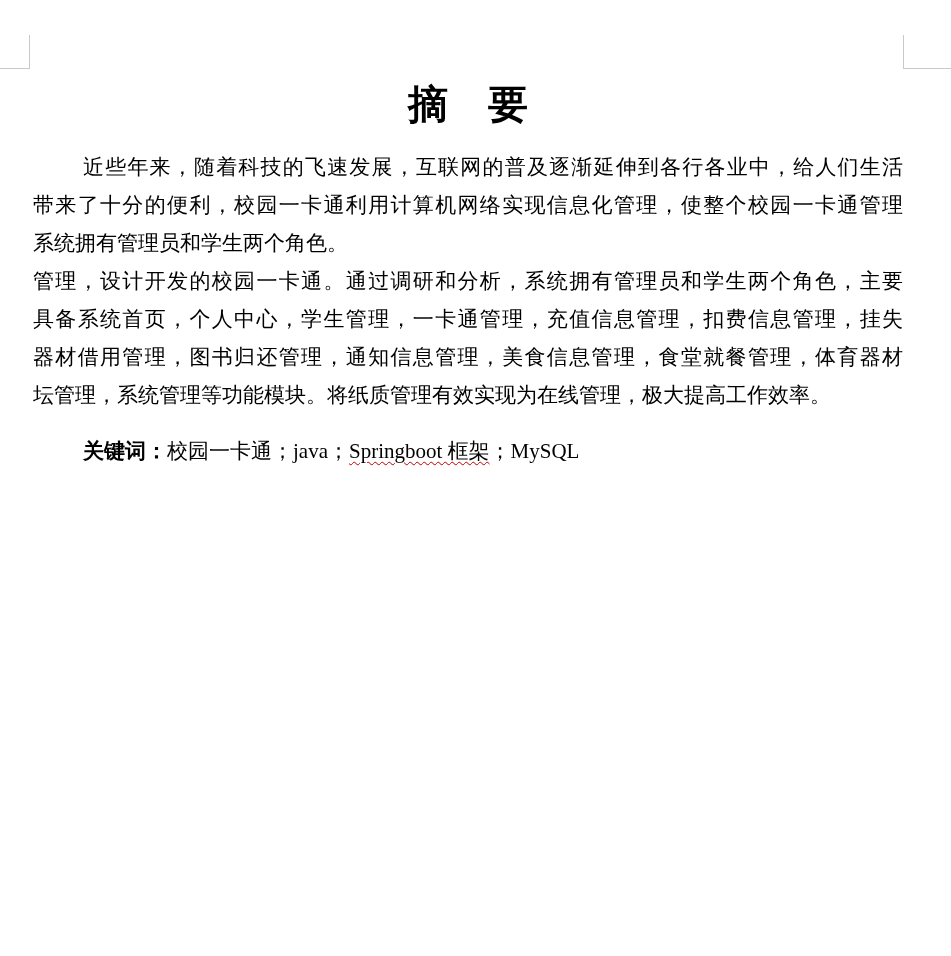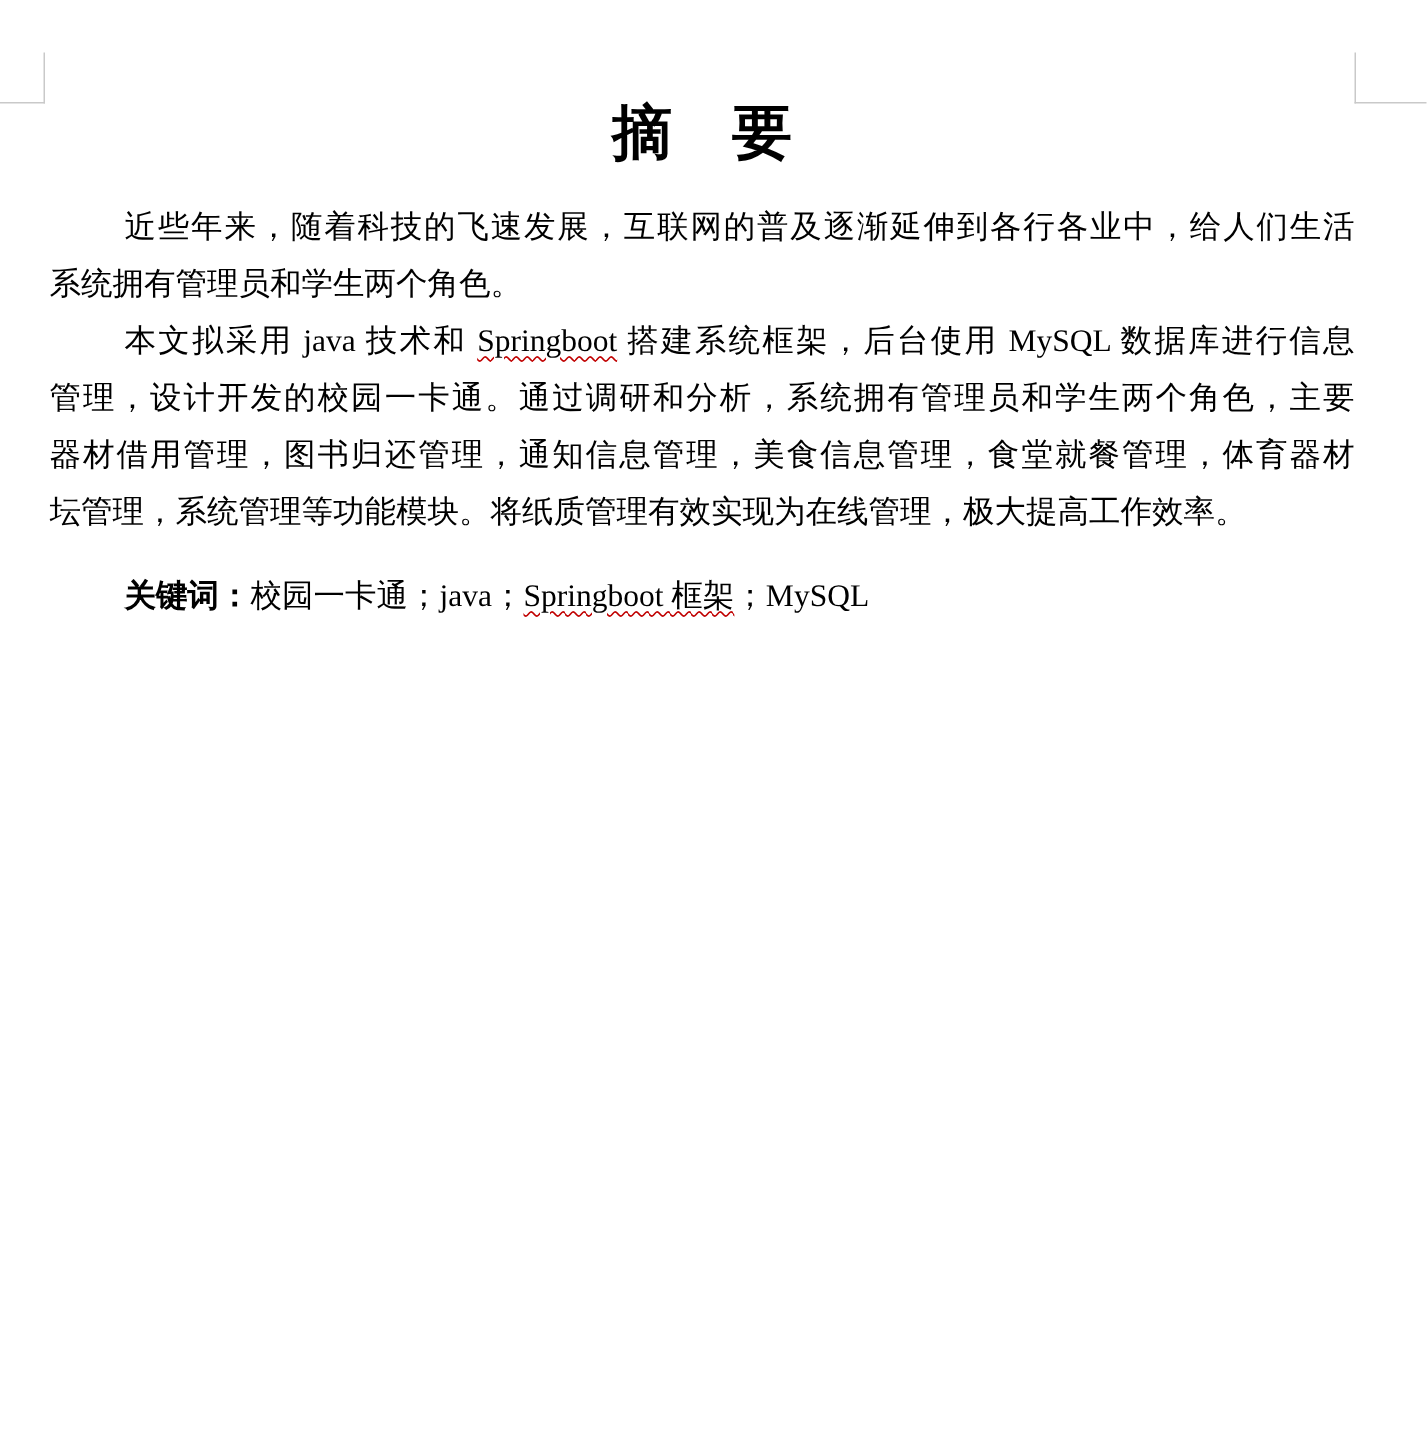--- a/index.html
+++ b/index.html
@@ -23,21 +23,21 @@
   }
   .crop-mark-right {
     left: 903px; width: 48px;
     border-left: 1px solid var(--mark-color, #c9c9c9);
     border-bottom: 1px solid var(--mark-color, #c9c9c9);
   }
 
   .page {
     position: absolute;
     inset: 0;
-    padding: 0 48px 0 33px;
+    padding: 16px 48px 0 33px;
   }
 
   .title {
     margin: 62px 0 0 0;
     text-align: center;
     font-size: 40px;
     line-height: 54px;
     font-weight: bold;
     color: var(--text-color, #000000);
   }
@@ -76,23 +76,24 @@
 <body>
 
 <div class="crop-mark crop-mark-left"></div>
 <div class="crop-mark crop-mark-right"></div>
 
 <div class="page">
   <h1 class="title">摘　要</h1>
   <div class="doc-body">
       <div class="paragraph">
         <div class="line justify indent"><span class="run">近些年来，随着科技的飞速发展，互联网的普及逐渐延伸到各行各业中，给人们生活</span></div>
+        <div class="line justify"><span class="run">带来了十分的便利，校园一卡通利用计算机网络实现信息化管理，使整个校园一卡通管理</span></div>
         <div class="line"><span class="run">系统拥有管理员和学生两个角色。</span></div>
       </div>
       <div class="paragraph">
-        <div class="line justify indent"><span class="run">本文拟采用 java 技术和 </span><span class="run squiggle">Springboot</span><span class="run"> 搭建系统框架，后台使用 MySQL 数据库进行信息</span></div>
         <div class="line justify"><span class="run">管理，设计开发的校园一卡通。通过调研和分析，系统拥有管理员和学生两个角色，主要</span></div>
+        <div class="line justify"><span class="run">具备系统首页，个人中心，学生管理，一卡通管理，充值信息管理，扣费信息管理，挂失</span></div>
         <div class="line justify"><span class="run">器材借用管理，图书归还管理，通知信息管理，美食信息管理，食堂就餐管理，体育器材</span></div>
         <div class="line"><span class="run">坛管理，系统管理等功能模块。将纸质管理有效实现为在线管理，极大提高工作效率。</span></div>
       </div>
     </div>
   <div class="line indent keywords"><span class="run bold">关键词：</span><span class="run">校园一卡通；java；</span><span class="run squiggle">Springboot 框架</span><span class="run">；MySQL</span></div>
 </div>
 
 </body></html>

